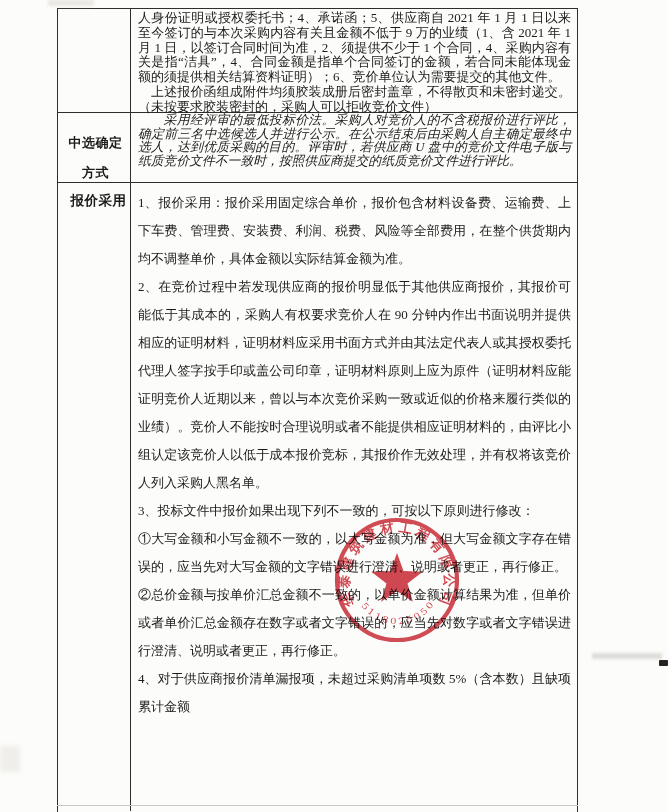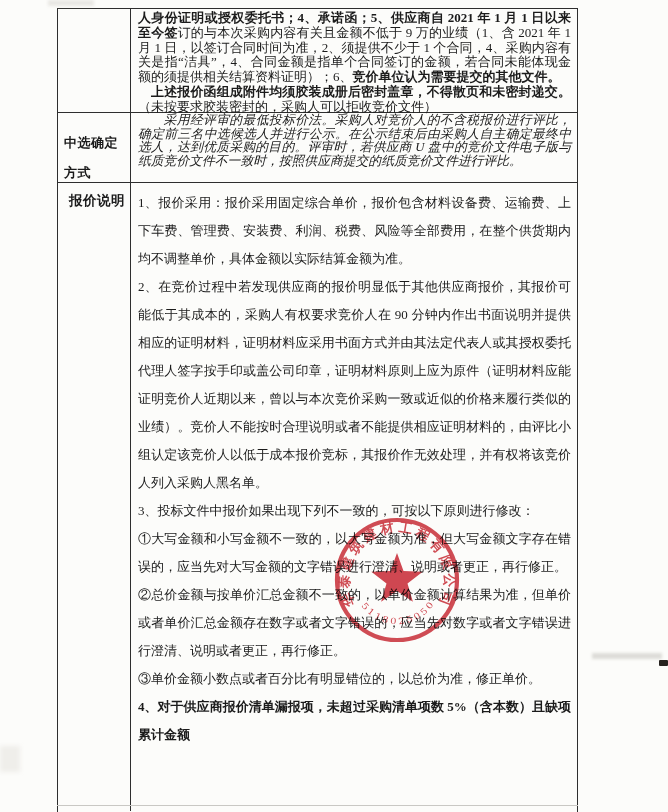--- a/index.html
+++ b/index.html
@@ -17,34 +17,35 @@
   }
   .trow{display:flex;border-bottom:1.5px solid #2e2e2e;box-sizing:border-box;}
   .trow.last{border-bottom:none;}
   .row1{height:104px;}
   .row2{height:70px;}
   .row3{height:628px;}
   .label-cell{
     width:73px;min-width:73px;box-sizing:border-box;
     border-right:1.2px solid #2e2e2e;
     font-weight:bold;
+    text-align:center;
   }
   .row2 .label-cell{padding:15px 3px 0 6px;font-size:13px;line-height:30px;letter-spacing:.5px;}
   .row3 .label-cell{padding:9px 2px 0 11px;font-size:13.5px;letter-spacing:.5px;}
   .content-cell{
     flex:1;box-sizing:border-box;text-align:justify;
     padding:2px 6px 0 7px;
   }
   .row1 .content-cell{font-size:13px;line-height:14.8px;}
   .row2 .content-cell{font-size:12.8px;line-height:13.7px;padding-top:1px;font-style:italic;}
   .row3 .content-cell{font-size:13px;line-height:28px;padding-top:6px;}
   .para{margin:0;}
   .para.indent2{text-indent:2em;}
   .para.indent1{text-indent:1em;}
-  .b{font-weight:bold;}
+  .b{font-weight:normal;}
   
   .seal{
     position:absolute;left:331px;top:514px;width:132px;height:132px;
     mix-blend-mode:multiply;opacity:.88;pointer-events:none;
   }
   
   .artifact{position:absolute;}
   .art-dash{left:659px;top:660px;width:9px;height:6px;background:#26221f;border-radius:1px;}
   .art-smudge-r{left:592px;top:653px;width:70px;height:6px;background:#dddcd8;filter:blur(1.5px);}
   .art-smudge-top{left:48px;top:0px;width:46px;height:6px;background:#e9e8e4;filter:blur(1.5px);}
@@ -62,28 +63,27 @@
         <div class="para indent1"><span class="b">上述报价函组成附件均须胶装成册后密封盖章，不得散页和未密封递交。</span><span>（未按要求胶装密封的，采购人可以拒收竞价文件）</span></div>
       </div>
   </div>
   <div class="trow row2">
     <div class="label-cell">中选确定方式</div>
     <div class="content-cell">
         <div class="para indent2"><span>采用经评审的最低投标价法。采购人对竞价人的不含税报价进行评比，确定前三名中选候选人并进行公示。在公示结束后由采购人自主确定最终中选人，达到优质采购的目的。评审时，若供应商 U 盘中的竞价文件电子版与纸质竞价文件不一致时，按照供应商提交的纸质竞价文件进行评比。</span></div>
       </div>
   </div>
   <div class="trow row3 last">
-    <div class="label-cell">报价说明</div>
+    <div class="label-cell">报价采用</div>
     <div class="content-cell">
         <div class="para"><span>1、报价采用：报价采用固定综合单价，报价包含材料设备费、运输费、上下车费、管理费、安装费、利润、税费、风险等全部费用，在整个供货期内均不调整单价，具体金额以实际结算金额为准。</span></div>
         <div class="para"><span>2、在竞价过程中若发现供应商的报价明显低于其他供应商报价，其报价可能低于其成本的，采购人有权要求竞价人在 90 分钟内作出书面说明并提供相应的证明材料，证明材料应采用书面方式并由其法定代表人或其授权委托代理人签字按手印或盖公司印章，证明材料原则上应为原件（证明材料应能证明竞价人近期以来，曾以与本次竞价采购一致或近似的价格来履行类似的业绩）。竞价人不能按时合理说明或者不能提供相应证明材料的，由评比小组认定该竞价人以低于成本报价竞标，其报价作无效处理，并有权将该竞价人列入采购人黑名单。</span></div>
         <div class="para"><span>3、投标文件中报价如果出现下列不一致的，可按以下原则进行修改：</span></div>
         <div class="para"><span>①大写金额和小写金额不一致的，以大写金额为准，但大写金额文字存在错误的，应当先对大写金额的文字错误进行澄清、说明或者更正，再行修正。</span></div>
         <div class="para"><span>②总价金额与按单价汇总金额不一致的，以单价金额计算结果为准，但单价或者单价汇总金额存在数字或者文字错误的，应当先对数字或者文字错误进行澄清、说明或者更正，再行修正。</span></div>
-        <div class="para"><span>③单价金额小数点或者百分比有明显错位的，以总价为准，修正单价。</span></div>
         <div class="para"><span class="b">4、对于供应商报价清单漏报项，未超过采购清单项数 5%（含本数）且缺项累计金额</span></div>
       </div>
   </div>
 </div>
 
 <svg class="seal" viewBox="0 0 132 132" xmlns="http://www.w3.org/2000/svg">
   <g fill="none" stroke="none">
     <circle cx="66" cy="66" r="60" stroke="#c8232e" stroke-width="4.2" opacity="0.92"></circle>
     <polygon points="66,39 72.5,57.1 91.7,57.7 76.5,69.4 81.9,87.8 66,77 50.1,87.8 55.5,69.4 40.3,57.7 59.5,57.1" fill="#c8232e" opacity="0.95"></polygon>
     <defs>

